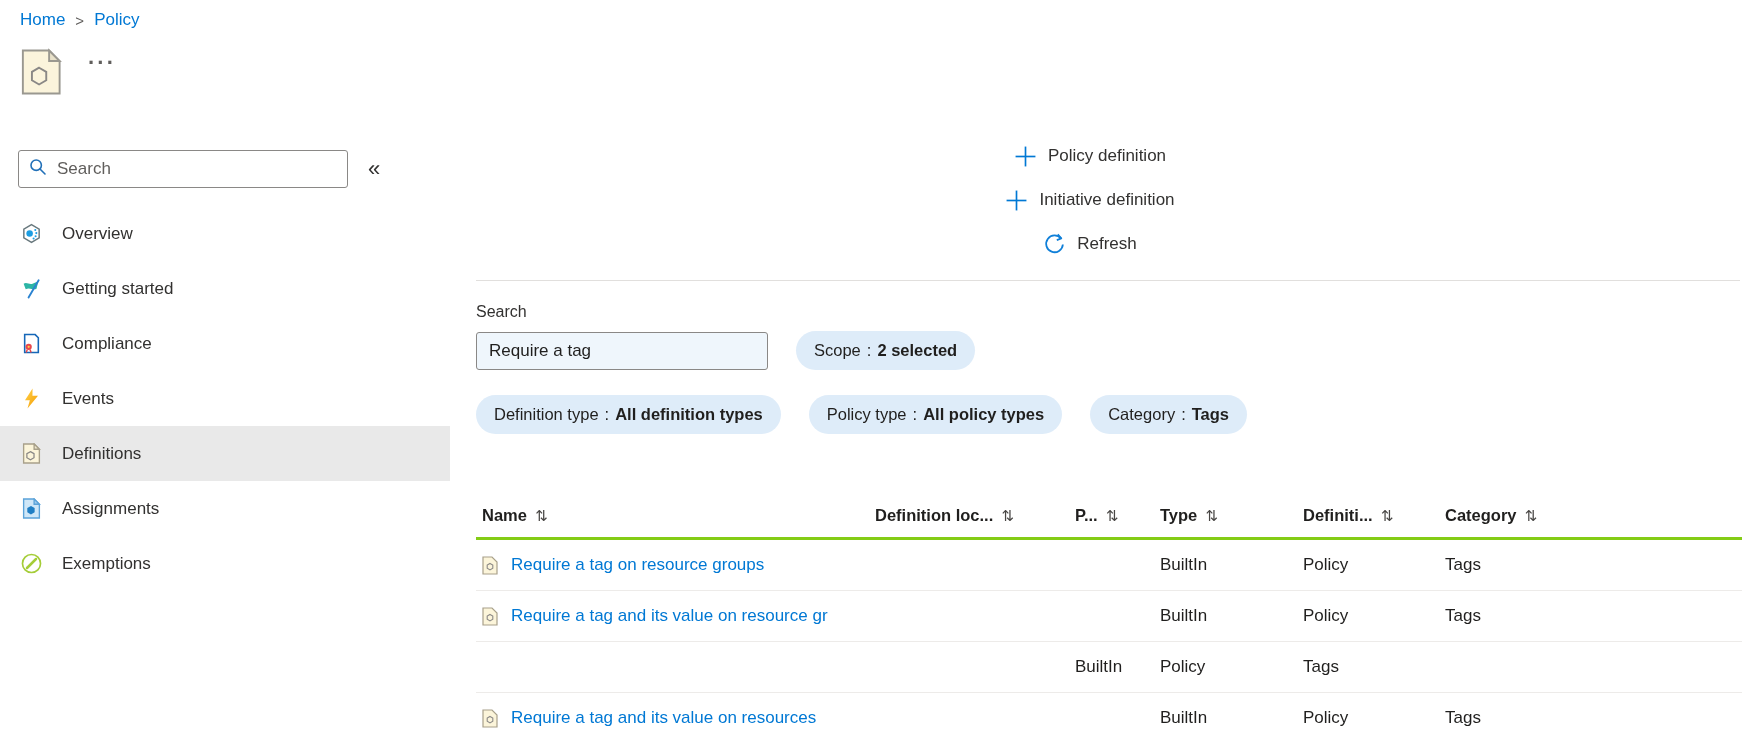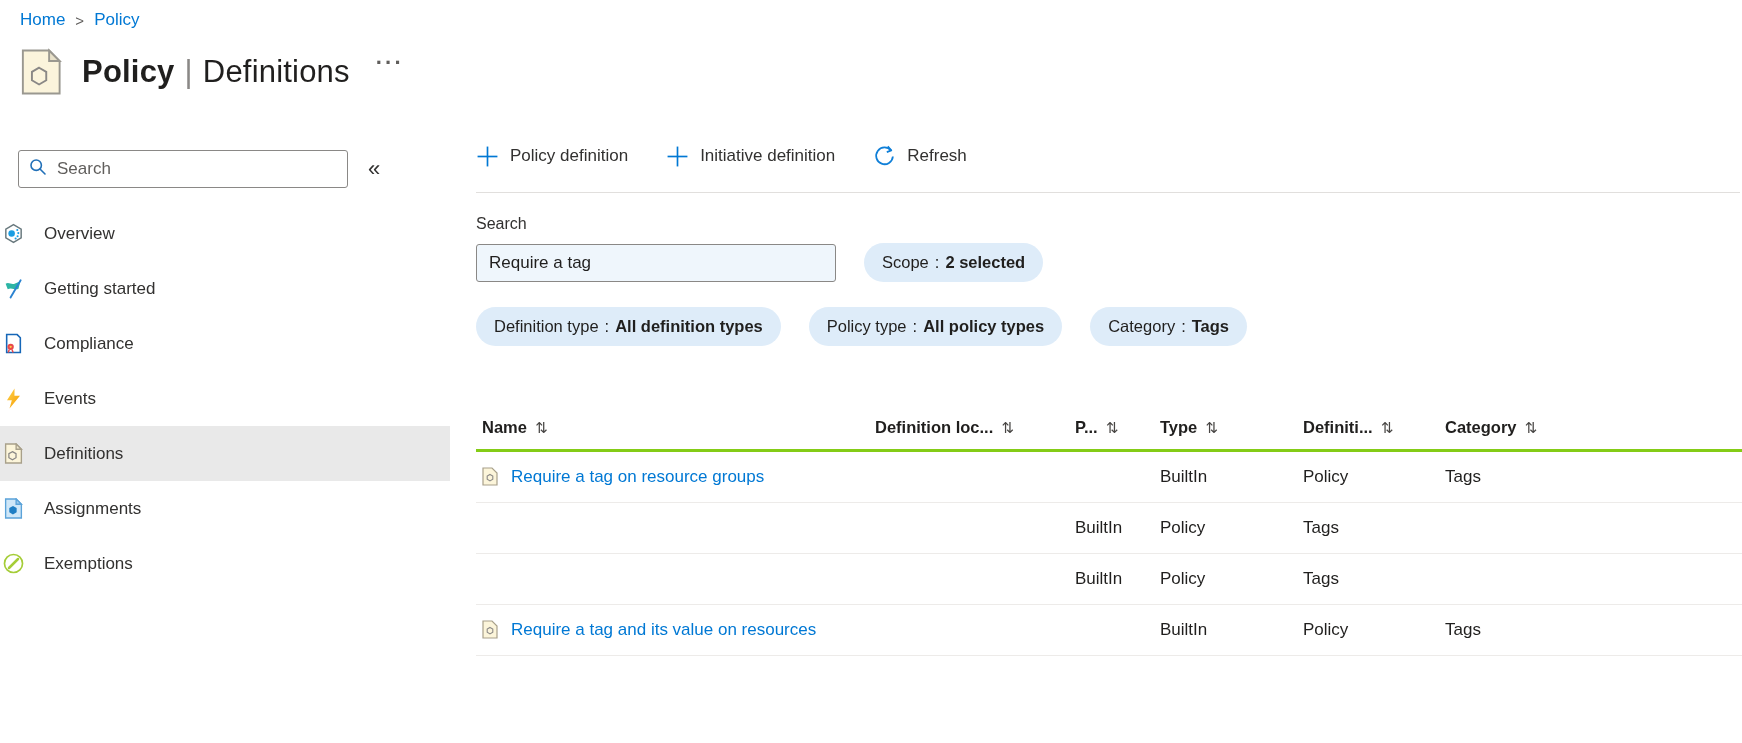--- a/index.html
+++ b/index.html
@@ -24,54 +24,54 @@
   .body-row { display:flex; margin-top:30px; }
 
   
   .sidebar { width:450px; flex:0 0 450px; }
   .search-row { display:flex; align-items:center; margin:24px 0 18px 18px; }
   .search-box { width:330px; height:38px; border:1px solid #8a8886; border-radius:3px; display:flex; align-items:center; padding:0 10px; background:#fff; }
   .search-box input { border:none; outline:none; font-size:17px; margin-left:10px; width:100%; font-family:inherit; color:#323130; background:transparent; }
   .search-box input::placeholder { color:#605e5c; }
   .collapse-btn { background:none; border:none; font-size:22px; color:#323130; margin-left:20px; cursor:pointer; }
   .nav { margin-top:16px; }
-  .nav-item { height:55px; display:flex; align-items:center; padding-left:2px; font-size:17px; cursor:pointer; }
+  .nav-item { height:55px; display:flex; align-items:center; padding-left:20px; font-size:17px; cursor:pointer; }
   .nav-item .ic { width:22px; height:22px; display:inline-flex; justify-content:center; align-items:center; flex:0 0 22px; }
   .nav-item .lbl { margin-left:20px; }
   .nav-item.selected { background:#e9e9e9; }
   .section-header { font-size:17px; font-weight:700; color:#201f1e; padding-left:20px; margin-top:16px; height:48px; display:flex; align-items:center; }
 
   
   .main { flex:1; padding-left:26px; min-width:0; }
-  .toolbar { display:flex; align-items:center; padding-top:8px; margin-bottom:14px; }
+  .toolbar { display:flex; align-items:center; padding-top:8px; margin-bottom:14px;flex-direction:column; }
   .tb-btn { display:flex; align-items:center; background:none; border:none; font-size:17px; color:#323130; font-family:inherit; cursor:pointer; margin-right:38px; height:44px; }
   .tb-btn .ic { display:inline-flex; margin-right:11px; }
   .toolbar-divider { border-bottom:1px solid #e1dfdd; margin-right:2px; }
 
   .filters { margin-top:22px; }
   .search-label { font-size:16px; color:#323130; }
   .filter-row1 { display:flex; align-items:center; margin-top:10px; }
-  .filter-search { width:360px; height:38px; background:#eff6fc; border:1px solid #8a8886; border-radius:3px; font-size:17px; font-family:inherit; color:#201f1e; padding:0 12px; outline:none; }
+  .filter-search { width:292px; height:38px; background:#eff6fc; border:1px solid #8a8886; border-radius:3px; font-size:17px; font-family:inherit; color:#201f1e; padding:0 12px; outline:none; }
   .pill { display:inline-flex; align-items:center; background:#deecf9; border-radius:20px; height:39px; padding:0 18px; font-size:16.5px; color:#201f1e; cursor:pointer; white-space:nowrap; }
   .pill b { font-weight:700; }
   .pill .psep { margin:0 6px; }
   .row1-pill { margin-left:28px; }
   .filter-row2 { display:flex; align-items:center; margin-top:25px;gap:10px; }
   .filter-row2 .pill { margin-right:18px; }
 
   
   .table { margin-top:60px; }
   .thead, .trow { display:grid; grid-template-columns:399px 200px 85px 143px 142px 1fr; align-items:center; }
   .thead { height:46px; border-bottom:3px solid #84cc16; }
   .th { display:flex; align-items:center; font-size:16.5px; font-weight:700; color:#201f1e; cursor:pointer; overflow:hidden; white-space:nowrap; }
   .th .sort { font-weight:400; color:#484644; margin-left:8px; font-size:15px; font-family:"DejaVu Sans",sans-serif; }
   .th.c-name { padding-left:6px; }
   .trow { height:51px; border-bottom:1px solid #edebe9; cursor:pointer; }
   .td { font-size:17px; color:#201f1e; overflow:hidden; white-space:nowrap; }
-  .td.c-name { display:flex; padding-left:6px; }
+  .td.c-name { display:flex; align-items:center; padding-left:6px; }
   .row-icon { width:16px; height:19px; display:inline-flex; flex:0 0 16px; }
   .row-link { color:#0078d4; text-decoration:none; margin-left:13px; cursor:pointer; }
 </style>
 </head>
 <body>
 
 <div class="page">
 
   <div class="breadcrumb">
     <a>Home</a>
@@ -80,21 +80,20 @@
   </div>
 
   <div class="title-row">
     <span class="app-icon">
       <svg viewBox="0 0 44 48" width="42" height="48">
         <path d="M3 1.5 h27.5 l11 11 v34 h-38.5 z" fill="#fbf4dc" stroke="#9a9890" stroke-width="2"></path>
         <path d="M30.5 1.5 l11 11 h-11 z" fill="#e9e2ca" stroke="#9a9890" stroke-width="2"></path>
         <polygon points="20,19.5 27.5,23.9 27.5,32.7 20,37.1 12.5,32.7 12.5,23.9" fill="none" stroke="#8a8886" stroke-width="2"></polygon>
       </svg>
     </span>
-    <h1 class="page-title"><span class="t-bold">Policy</span><span class="t-sep">|</span><span class="t-reg">Definitions</span></h1>
     <button class="more-btn">···</button>
   </div>
 
   <div class="body-row">
 
     <aside class="sidebar">
       <div class="search-row">
         <div class="search-box">
           <span>
             <svg viewBox="0 0 18 18" width="18" height="18">
@@ -296,20 +295,29 @@
             <a class="row-link">Require a tag on resource groups</a>
           </div>
           <div class="td"></div>
           <div class="td"></div>
           <div class="td">BuiltIn</div>
           <div class="td">Policy</div>
           <div class="td">Tags</div>
         </div>
 
         <div class="trow">
+          <div class="td c-name">
+            <span class="row-icon">
+              <svg viewBox="0 0 16 19" width="16" height="19">
+                  <path d="M1 1 h9 l5 5 v12 h-14 z" fill="#fcf5da" stroke="#a8a08a" stroke-width="1.2"></path>
+                  <polygon points="8,7.5 10.8,9.1 10.8,12.3 8,13.9 5.2,12.3 5.2,9.1" fill="none" stroke="#8a8886" stroke-width="1.1"></polygon>
+                </svg>
+            </span>
+            <a class="row-link">Require a tag and its value on resource gr</a>
+          </div>
           <div class="td"></div>
           <div class="td"></div>
           <div class="td">BuiltIn</div>
           <div class="td">Policy</div>
           <div class="td">Tags</div>
         </div>
 
         <div class="trow">
           <div class="td"></div>
           <div class="td"></div>

